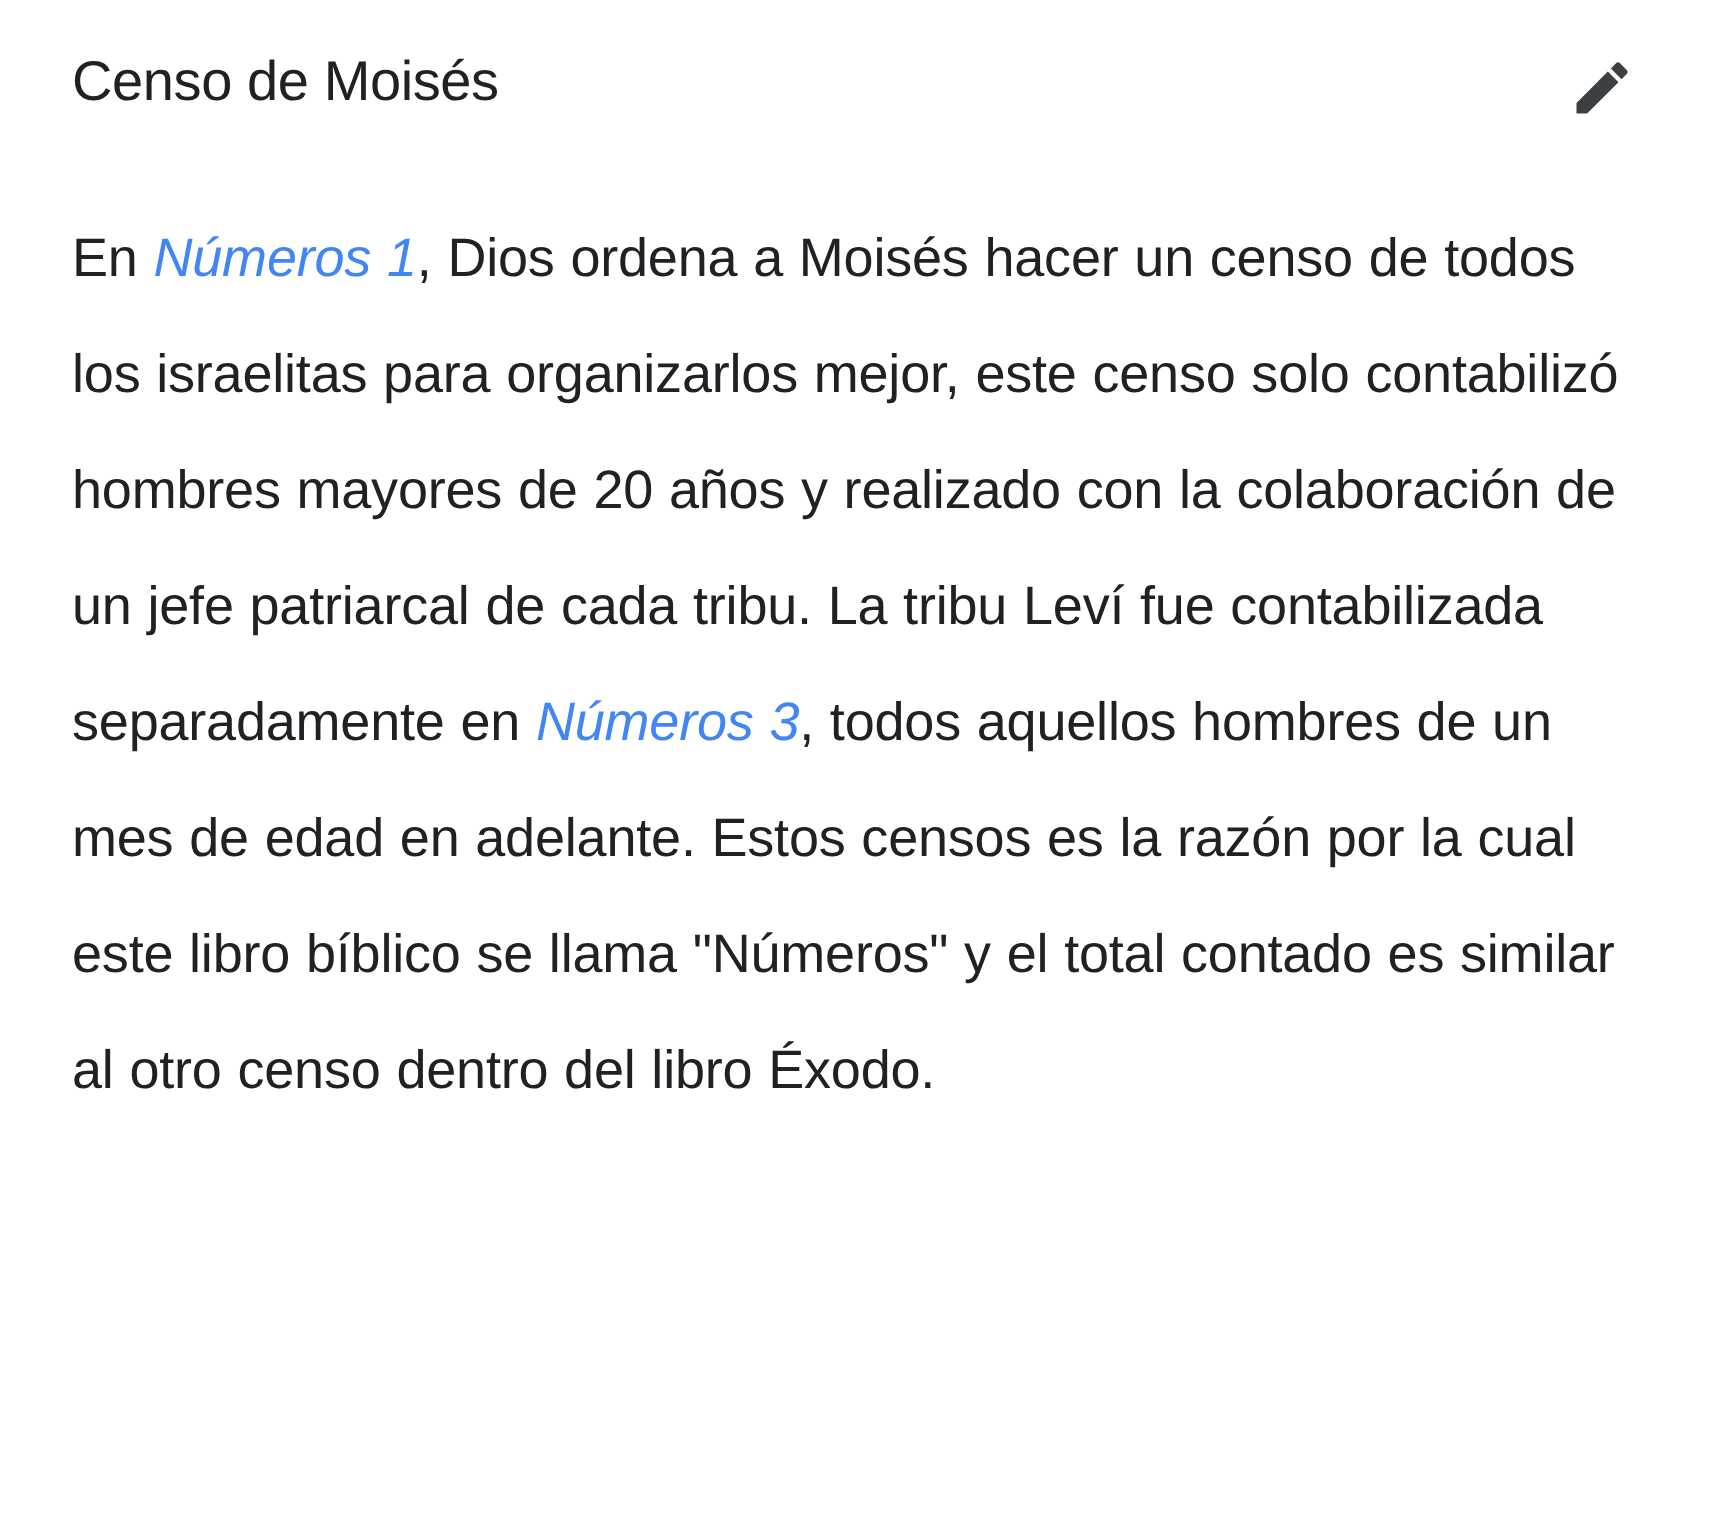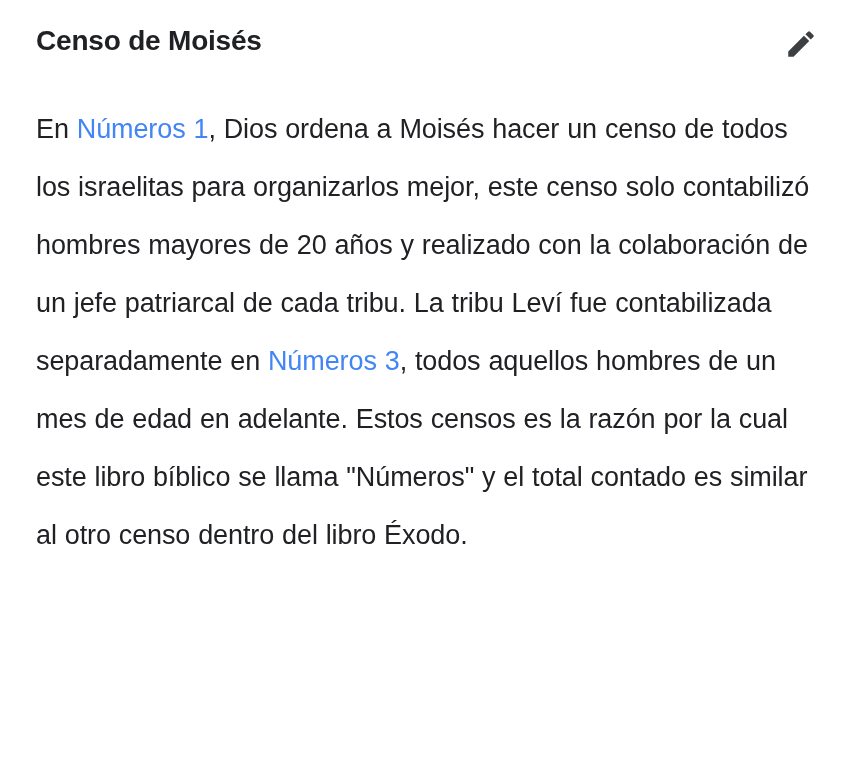--- a/index.html
+++ b/index.html
@@ -33,21 +33,21 @@
   .header-row {
     position: relative;
     display: flex;
     align-items: flex-start;
     justify-content: space-between;
     min-height: 48px;
   }
   .title {
     font-size: 28px;
     line-height: 34px;
-    font-weight: bold;
+    font-weight: normal;
     color: #202124;
     letter-spacing: -0.2px;
     margin: 0;
     padding-top: 2px;
   }
   .edit-btn {
     width: 44px;
     height: 44px;
     flex: 0 0 44px;
     display: flex;
@@ -67,20 +67,21 @@
     font-size: 27px;
     line-height: 58px;
     color: #202124;
     letter-spacing: -0.1px;
     word-spacing: 0.5px;
   }
   .article a {
     color: #4285f4;
     text-decoration: none;
     cursor: pointer;
+    font-style: italic;
   }
   .bottom-strip {
     position: absolute;
     left: 0;
     right: 0;
     bottom: 0;
     height: 22px;
     background: #ffffff;
   }
 </style>

